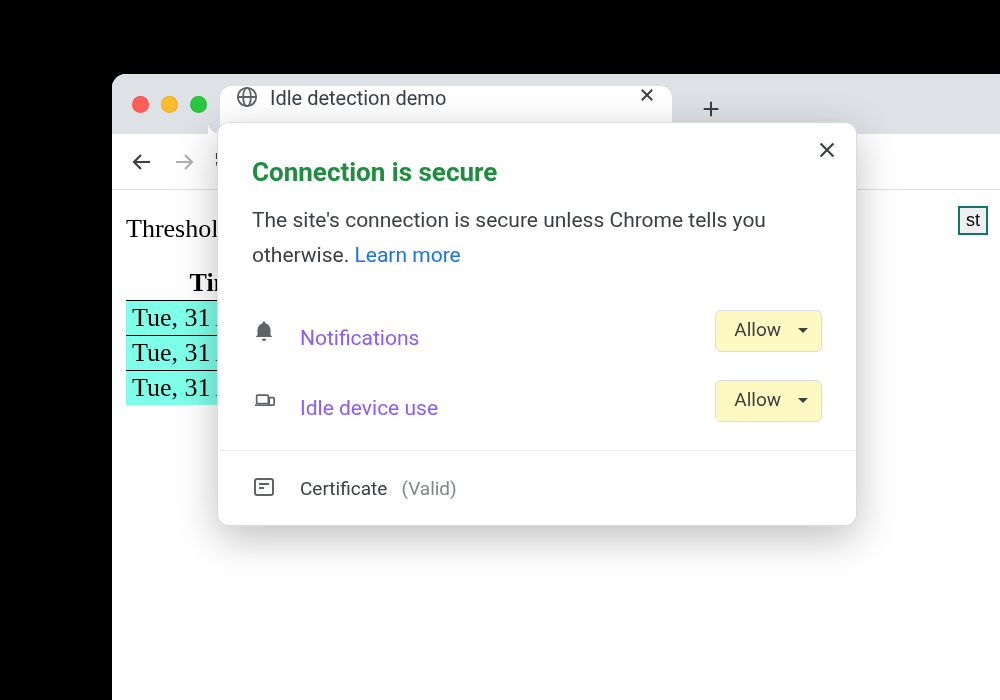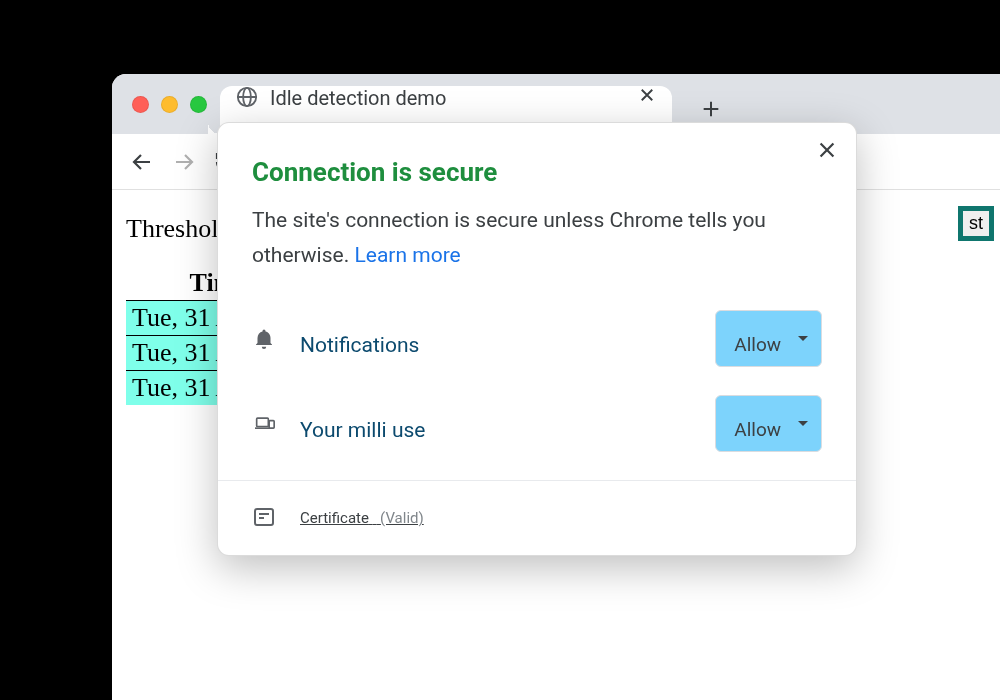--- a/index.html
+++ b/index.html
@@ -99,21 +99,21 @@
   .tbl th { font-weight: bold; padding: 2px 6px; border-bottom: 1.5px solid #000; text-align: center; }
   .tbl td { padding: 2px 6px; border-bottom: 1px solid #000; background: #7fffea; }
   .tbl tr:last-child td { border-bottom: none; }
   .truncated-btn {
     position: absolute;
     left: 846px;
     top: 16px;
     font-family: -apple-system, sans-serif;
     font-size: 18px;
     background: #efefef;
-    border: 5px solid #0f766e;
+    border: 2px solid #0f766e;
     padding: 2px 6px;
   }
 
   
   .popover {
     position: absolute;
     left: 217px;
     top: 122px;
     width: 640px;
     background: #fff;
@@ -142,36 +142,36 @@
     padding: 0 34px 24px 34px;
   }
   .pop-desc a { color: #1a73e8; text-decoration: none; text-align: right; }
   .perm-row {
     display: flex;
     align-items: center;
     padding: 14px 34px;
     gap: 22px;
   }
   .perm-row .icon { width: 26px; height: 26px; color: #5f6368; display:flex; align-items:center; }
-  .perm-row .label { flex: 1; font-size: 21px; color: #0c4a6e; margin-top: 13px; }
+  .perm-row .label { flex: 1; font-size: 21px; color: #8b5cf6; margin-top: 13px; }
   .perm-select {
     border: 1px solid #dadce0;
     border-radius: 6px;
-    padding: 22px 40px 10px 18px;
+    padding: 7px 40px 10px 18px;
     font-size: 19px;
     color: #3c4043;
     position: relative;
-    background: #7dd3fc;
+    background: #fef9c3;
     display: flex; align-items: center;
   }
   .perm-select .caret { position: absolute; right: 12px; top: 50%; transform: translateY(-50%); }
   .pop-sep { height: 1px; background: #e8eaed; margin: 14px 0 0 0; }
   .cert-row { display:flex; align-items:center; gap: 22px; padding: 24px 34px; }
   .cert-row .icon { width: 26px; height: 26px; color: #5f6368; display:flex; }
-  .cert-row .text { font-size: 15px; color: #3c4043; text-decoration: underline; }
+  .cert-row .text { font-size: 19px; color: #3c4043; }
   .cert-row .sub { color: #80868b; }
 
   svg { display: block; }
 </style>
 </head>
 <body>
 
 <div class="browser-window">
 
   <div class="tab-strip">
@@ -284,21 +284,21 @@
   </div>
 
   <div class="perm-row">
     <span class="icon">
       <svg viewBox="0 0 24 24" width="26" height="20" fill="none" stroke="currentColor" stroke-width="2">
         <rect x="2" y="5" width="14" height="10" rx="1"></rect>
         <path d="M0 17h18"></path>
         <rect x="17" y="8" width="6" height="9" rx="1"></rect>
       </svg>
     </span>
-    <span class="label">Your milli use</span>
+    <span class="label">Idle device use</span>
     <div class="perm-select">
       <span>Allow</span>
       <span class="caret">
         <svg width="12" height="8" viewBox="0 0 12 8" fill="currentColor">
             <path d="M1 1l5 5 5-5z"></path>
           </svg>
       </span>
     </div>
   </div>
 

